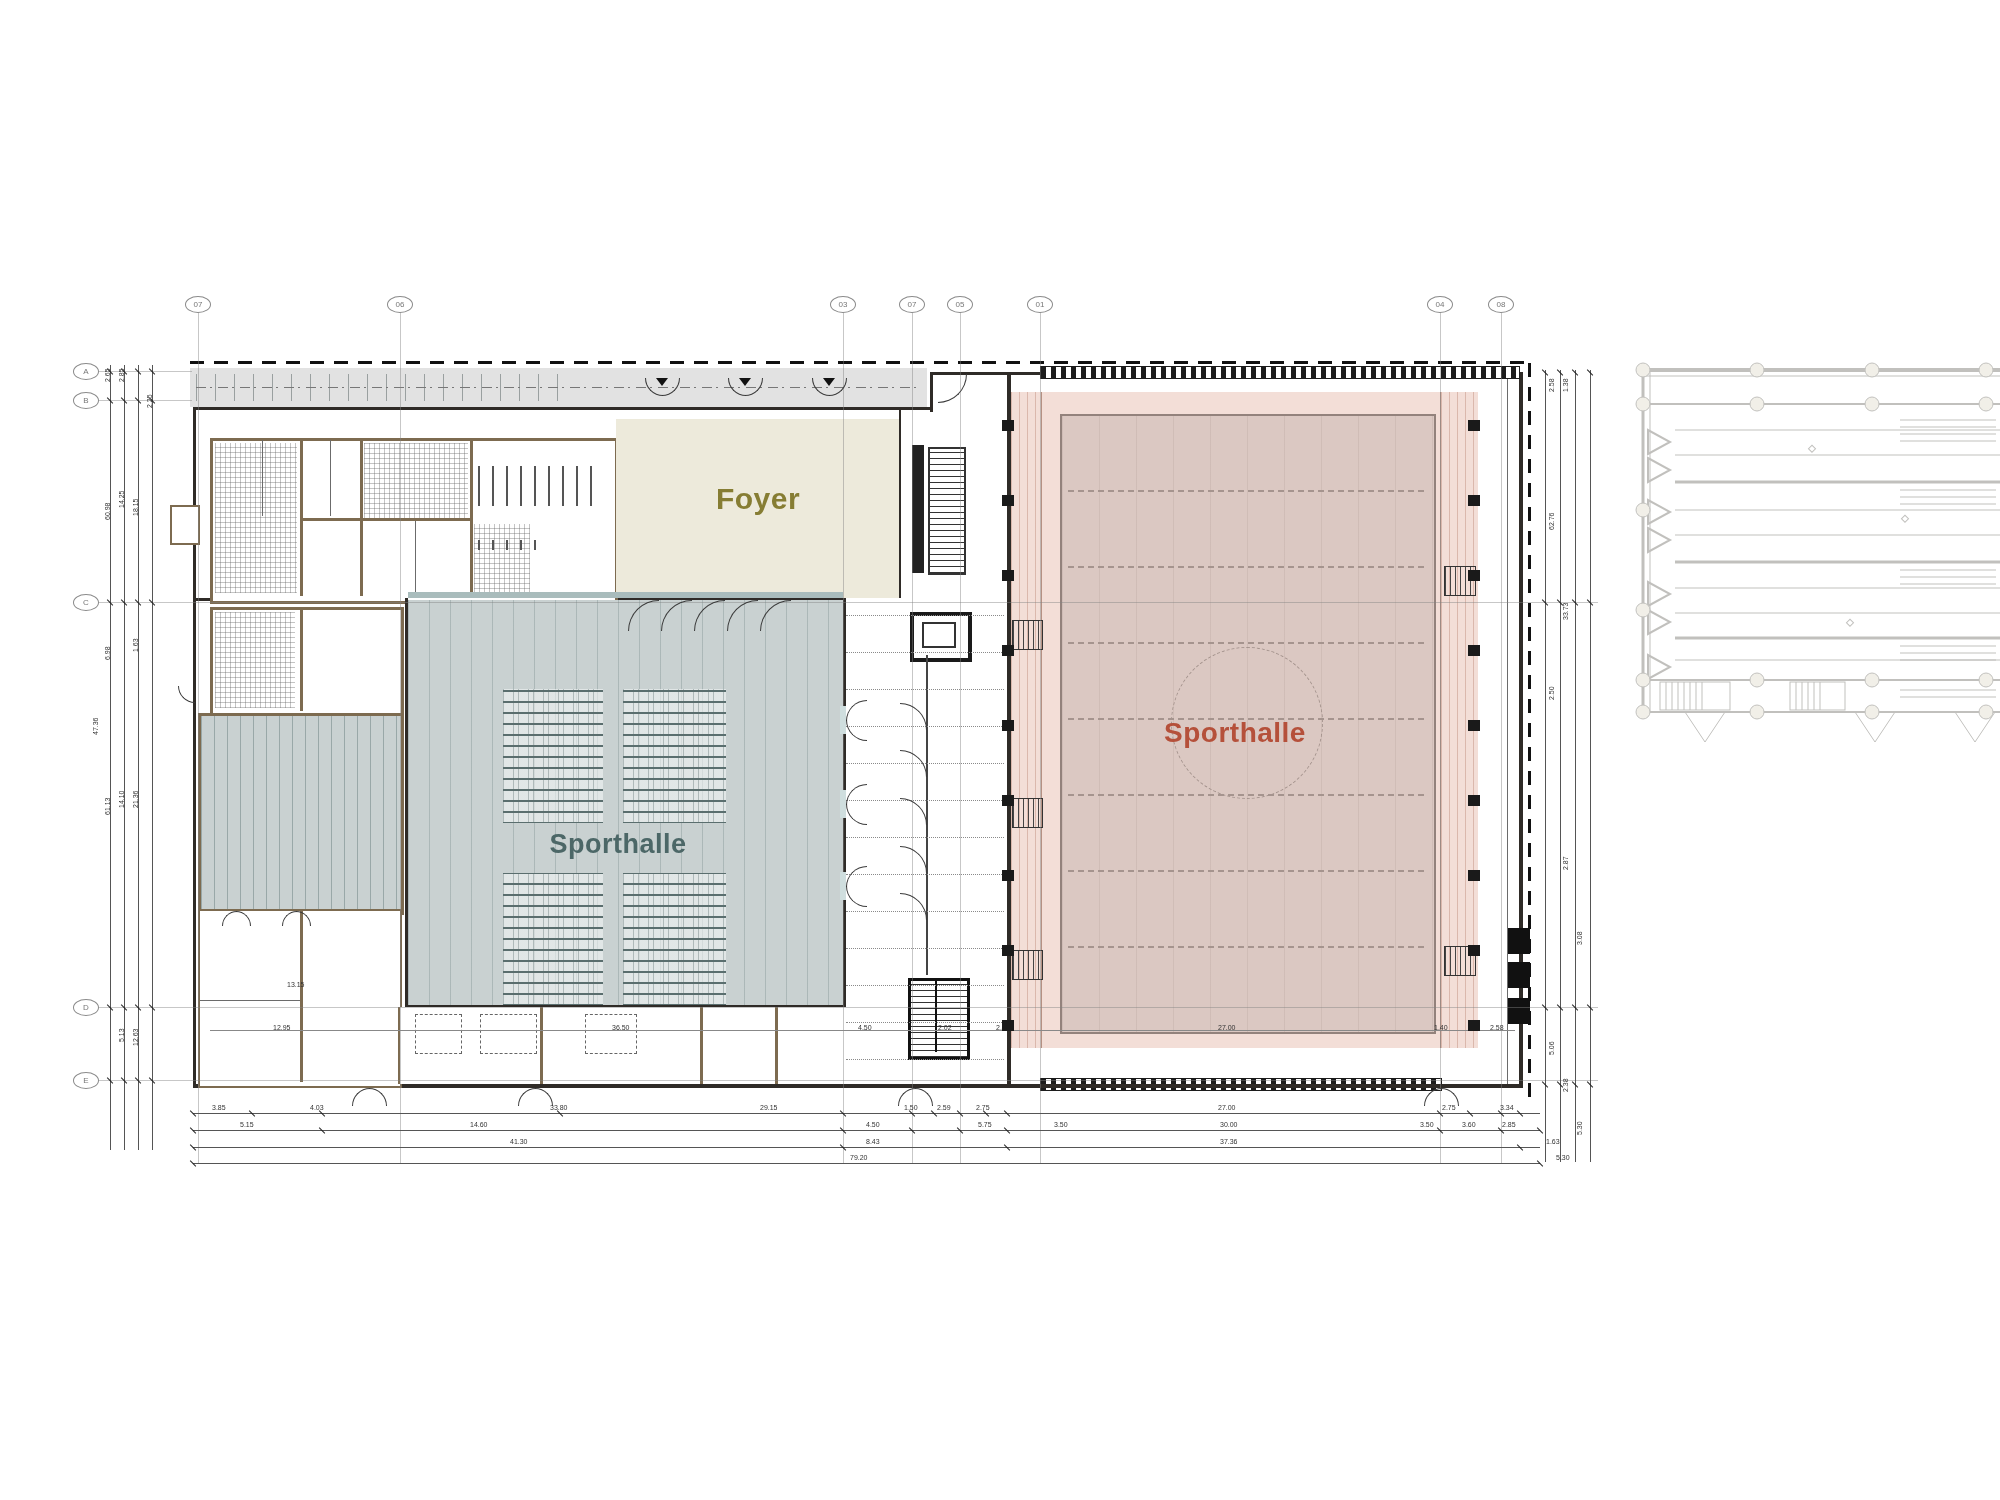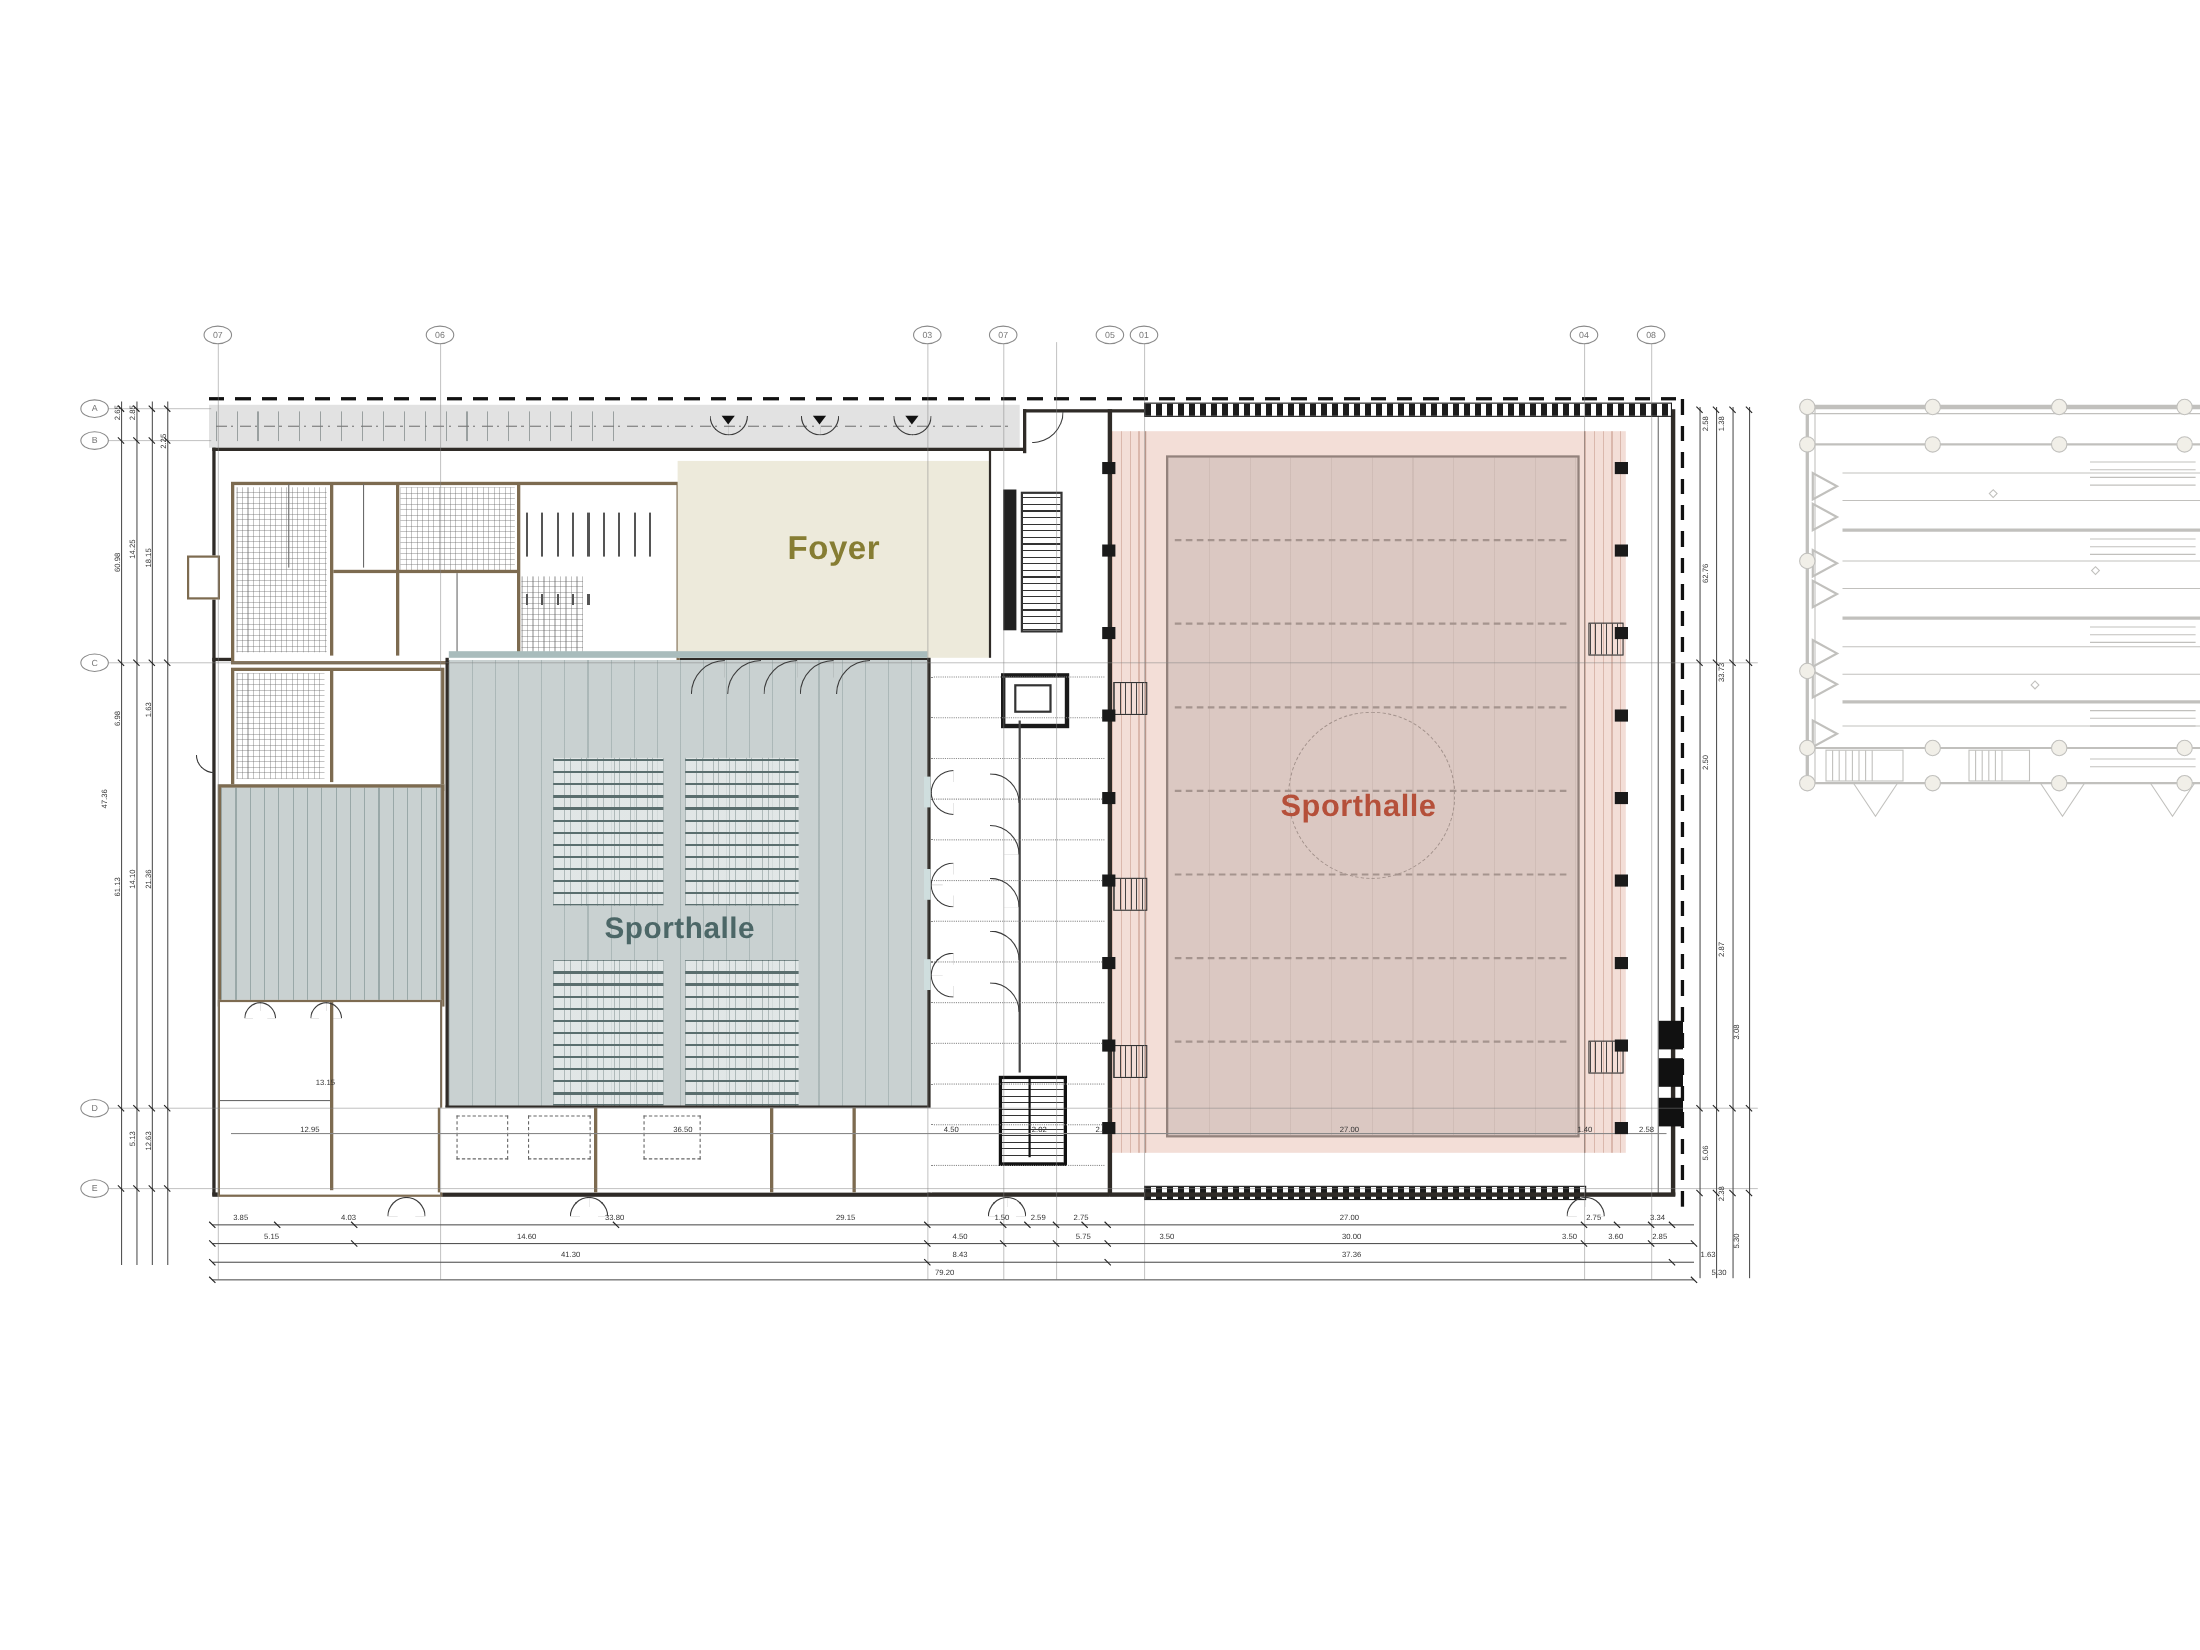--- a/index.html
+++ b/index.html
@@ -248,21 +248,21 @@
   <div id="annotations">
       <div class="gridv" style="left: 198px; top: 311px; height: 852px;"></div>
       <div class="bubble" style="left: 185px; top: 296px;">07</div>
       <div class="gridv" style="left: 400px; top: 311px; height: 852px;"></div>
       <div class="bubble" style="left: 387px; top: 296px;">06</div>
       <div class="gridv" style="left: 843px; top: 311px; height: 852px;"></div>
       <div class="bubble" style="left: 830px; top: 296px;">03</div>
       <div class="gridv" style="left: 912px; top: 311px; height: 852px;"></div>
       <div class="bubble" style="left: 899px; top: 296px;">07</div>
       <div class="gridv" style="left: 960px; top: 311px; height: 852px;"></div>
-      <div class="bubble" style="left: 996px; top: 296px;">05</div>
+      <div class="bubble" style="left: 947px; top: 296px;">05</div>
       <div class="gridv" style="left: 1040px; top: 311px; height: 852px;"></div>
       <div class="bubble" style="left: 1027px; top: 296px;">01</div>
       <div class="gridv" style="left: 1440px; top: 311px; height: 852px;"></div>
       <div class="bubble" style="left: 1427px; top: 296px;">04</div>
       <div class="gridv" style="left: 1501px; top: 311px; height: 852px;"></div>
       <div class="bubble" style="left: 1488px; top: 296px;">08</div>
       <div class="gridh" style="left: 98px; top: 371px; width: 94px;"></div>
       <div class="bubble" style="left: 73px; top: 363px;">A</div>
       <div class="gridh" style="left: 98px; top: 400px; width: 94px;"></div>
       <div class="bubble" style="left: 73px; top: 392px;">B</div>

